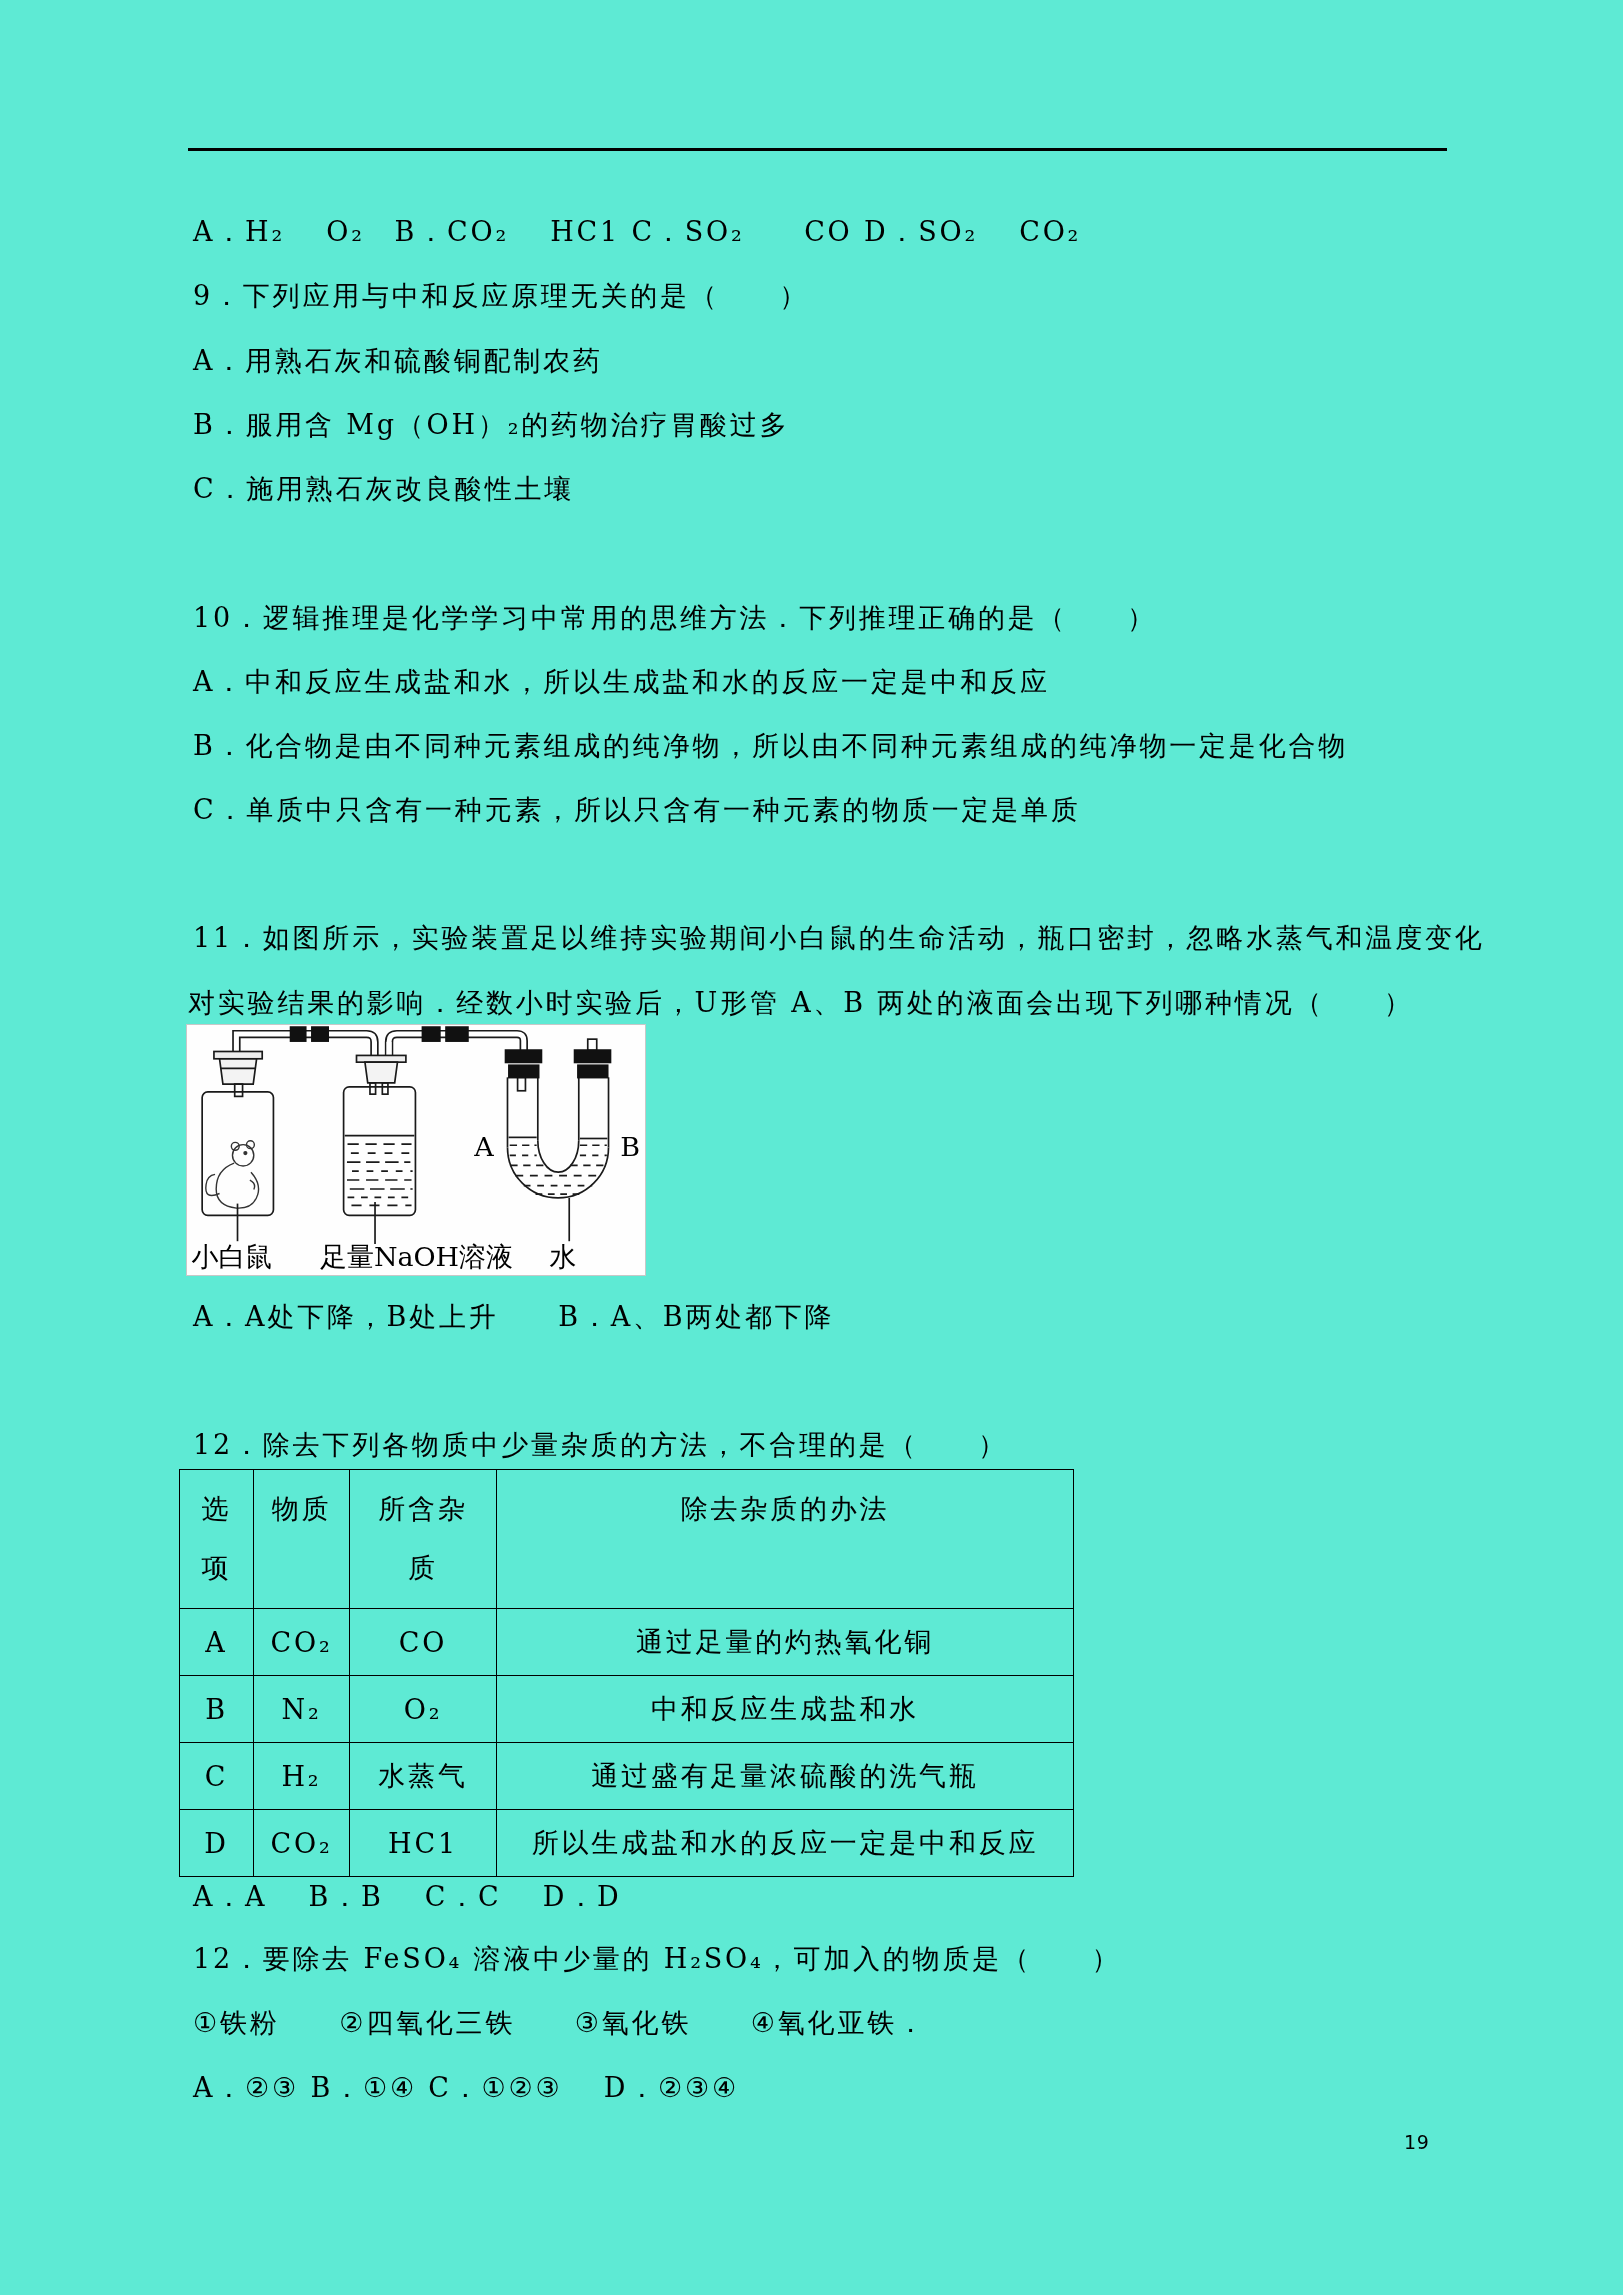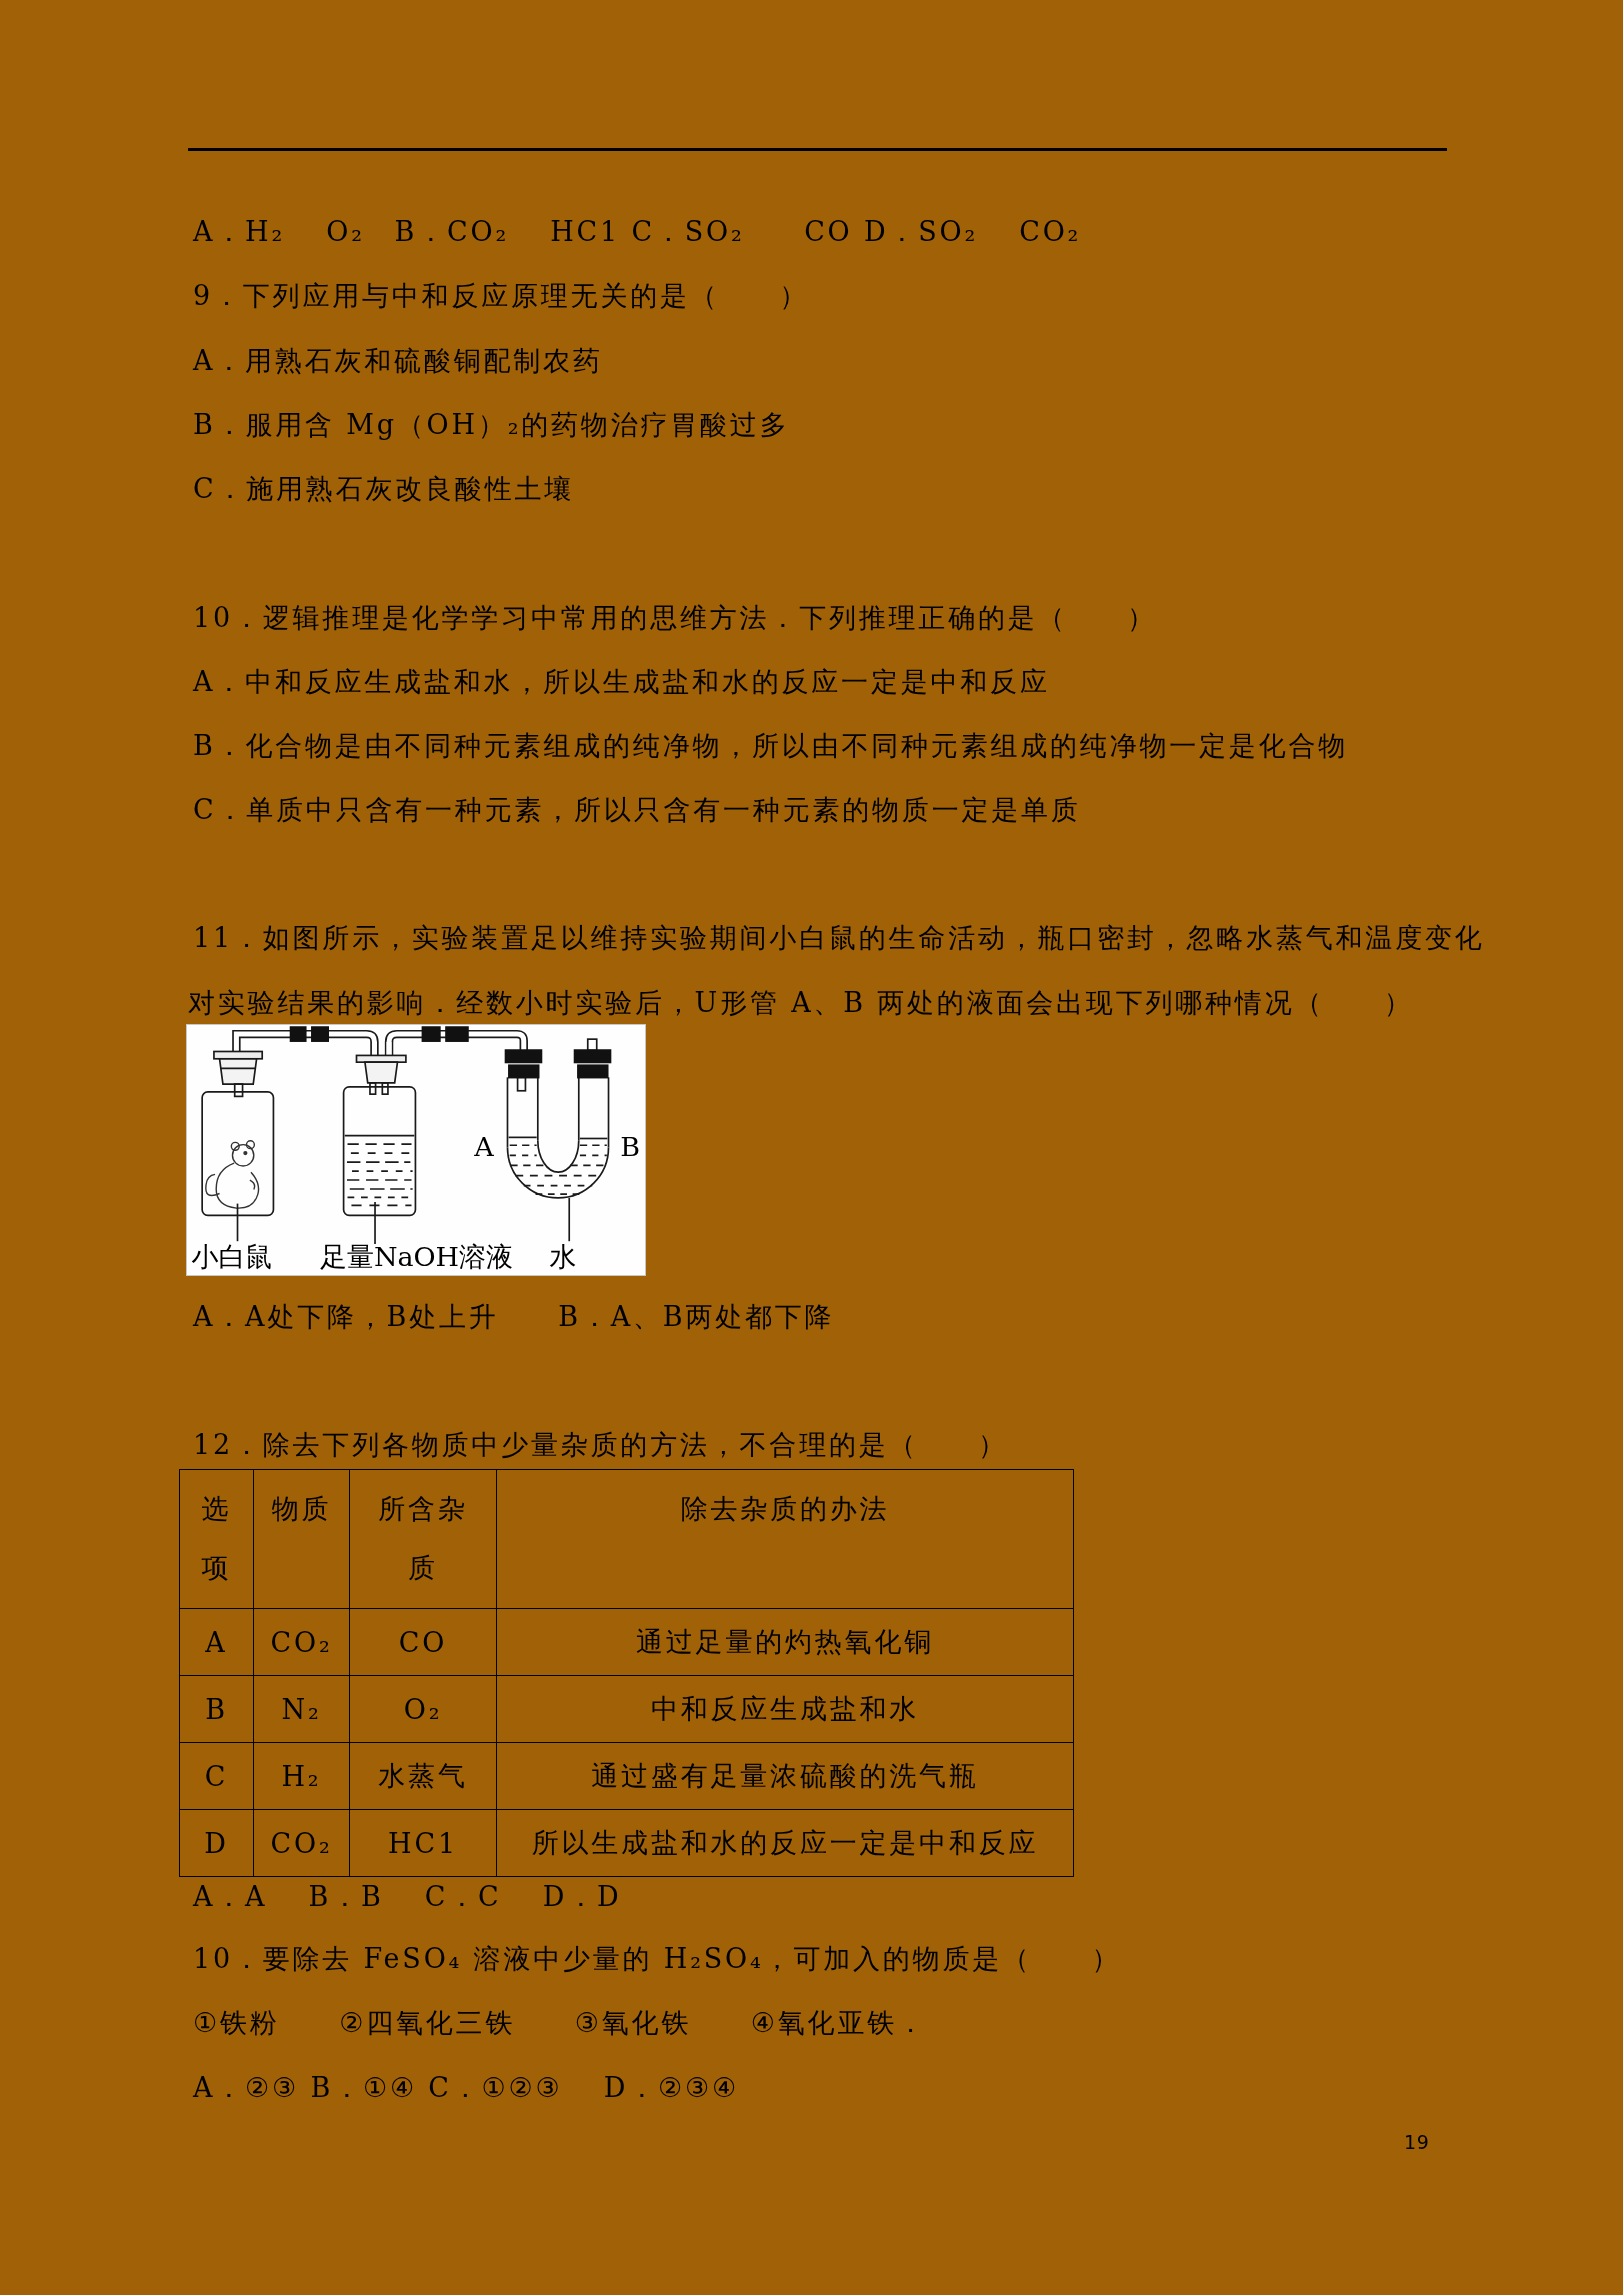--- a/index.html
+++ b/index.html
@@ -1,20 +1,20 @@
 <!DOCTYPE html>
 <html style="font-size:9px"><head>
 <meta charset="utf-8">
 <style>
   html,body{margin:0;padding:0;background:#fff;}
   .page{
     position:relative;
     width:1623px;
     height:2295px;
-    background:#a16207;
+    background:#5eead4;
     overflow:hidden;
     font-family:"DejaVu Serif","DejaVu Sans","Liberation Serif",serif;
     color:#000;
   }
   .rule{
     position:absolute;
     left:188px; top:148px;
     width:1259px; height:3.4px;
     background:#000;
   }
@@ -234,19 +234,19 @@
       <td>D</td>
       <td>CO₂</td>
       <td>HC1</td>
       <td>所以生成盐和水的反应一定是中和反应</td>
     </tr>
   </tbody>
     </table>
 
   <div class="tline" style="top:1880px">A．A　 B．B　 C．C　 D．D</div>
 
-  <div class="tline" style="top:1942px">10．要除去 FeSO₄ 溶液中少量的 H₂SO₄，可加入的物质是（　　）</div>
+  <div class="tline" style="top:1942px">12．要除去 FeSO₄ 溶液中少量的 H₂SO₄，可加入的物质是（　　）</div>
   <div class="tline" style="top:2071px">A．②③ B．①④ C．①②③　 D．②③④</div>
   <div class="tline" style="top:2006px">①铁粉　　②四氧化三铁　　③氧化铁　　④氧化亚铁．</div>
 
   <div class="pagenum">19</div>
 </div>
 
 
 </body></html>

